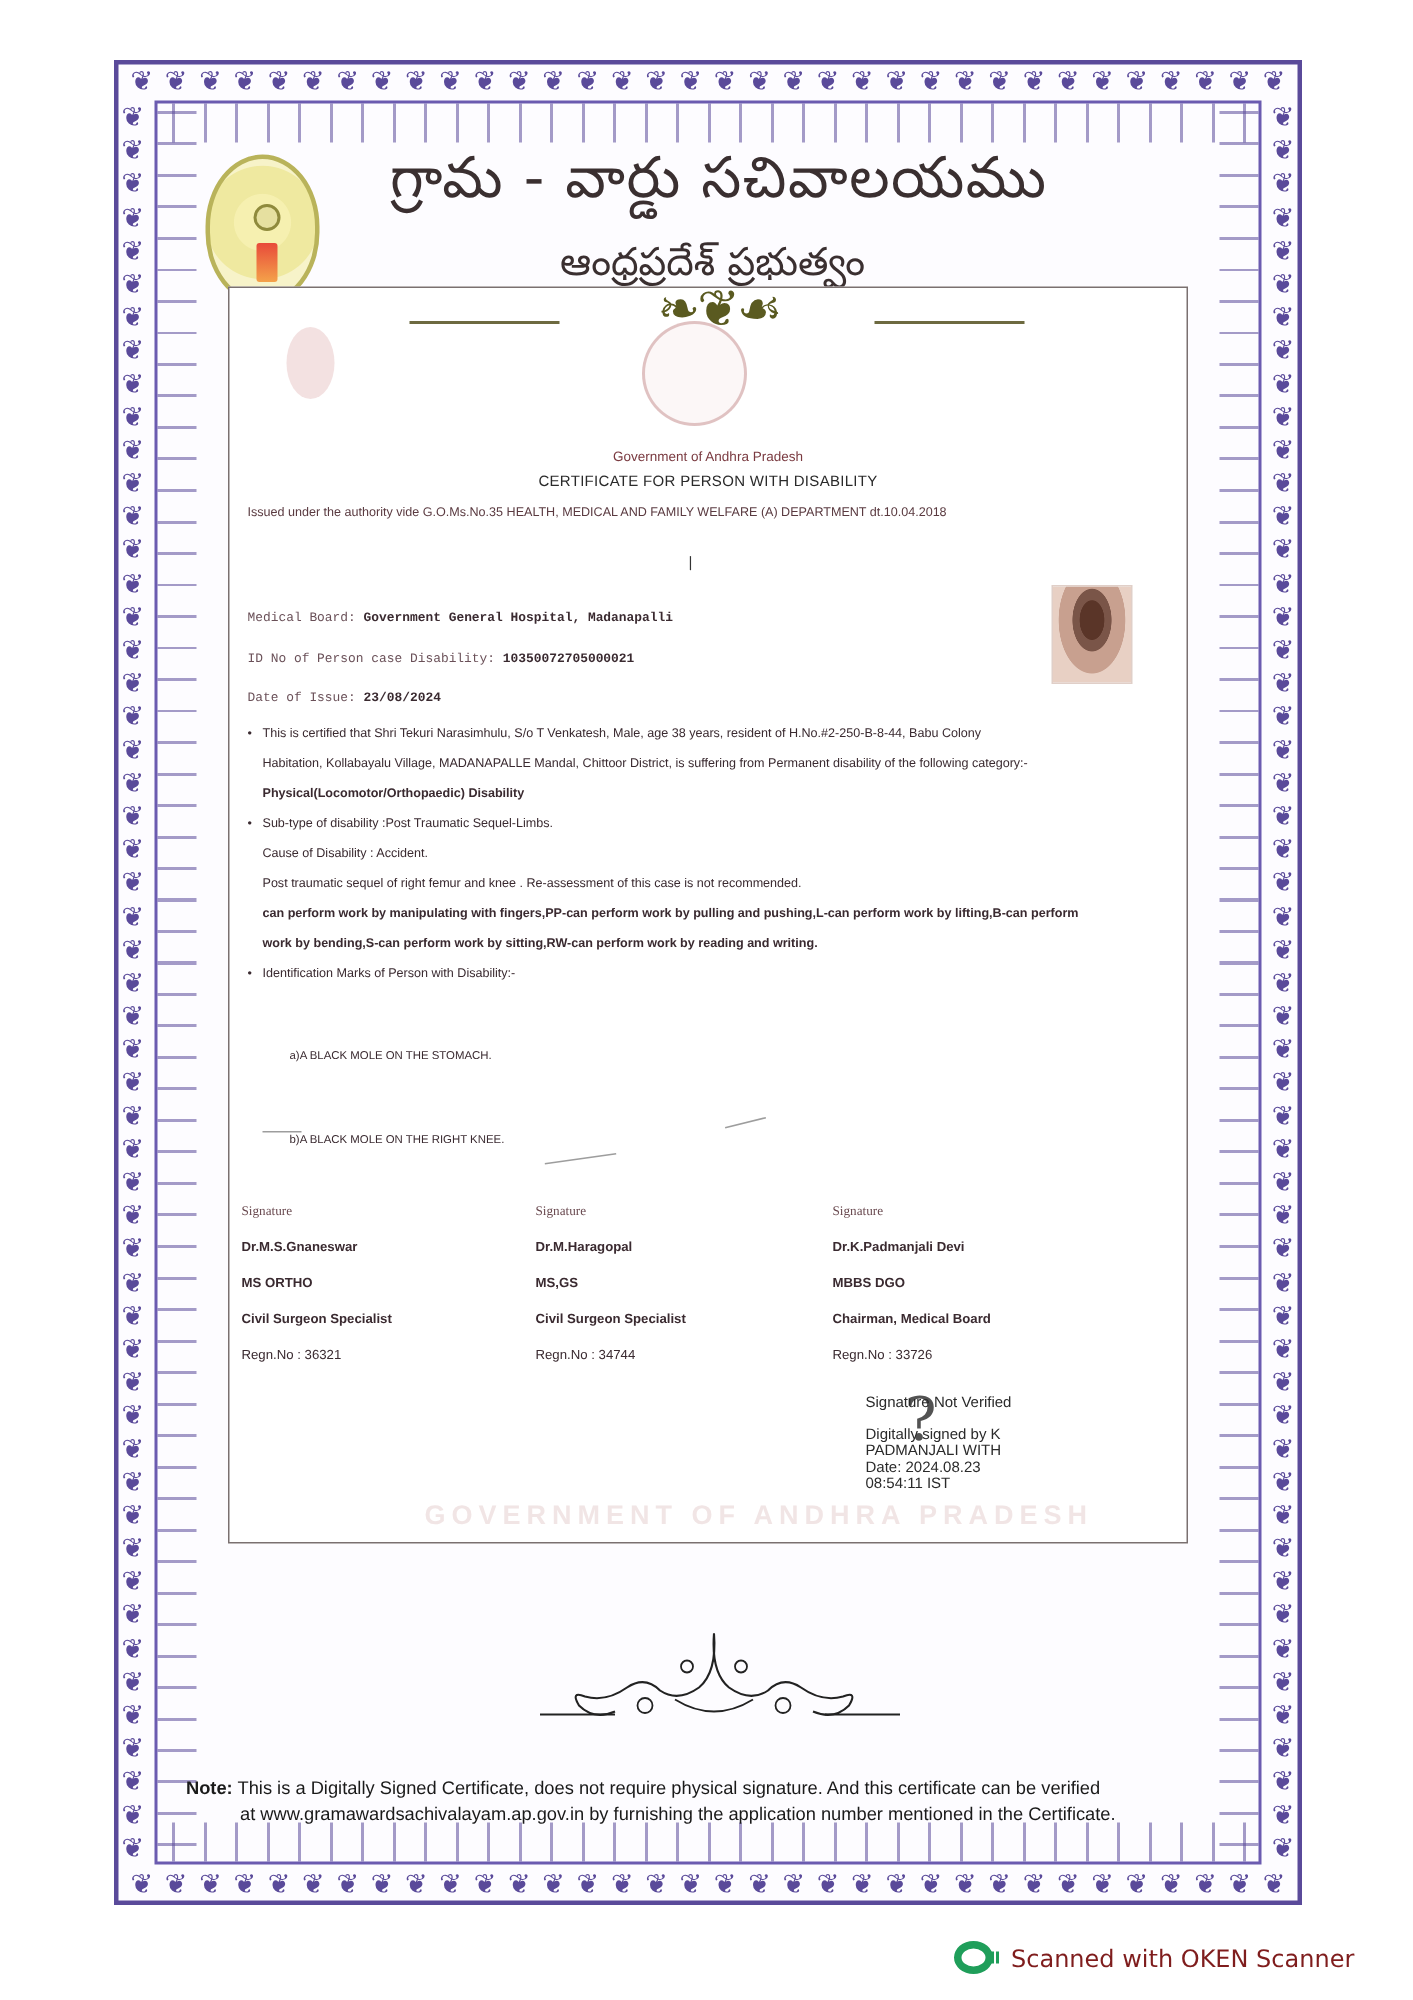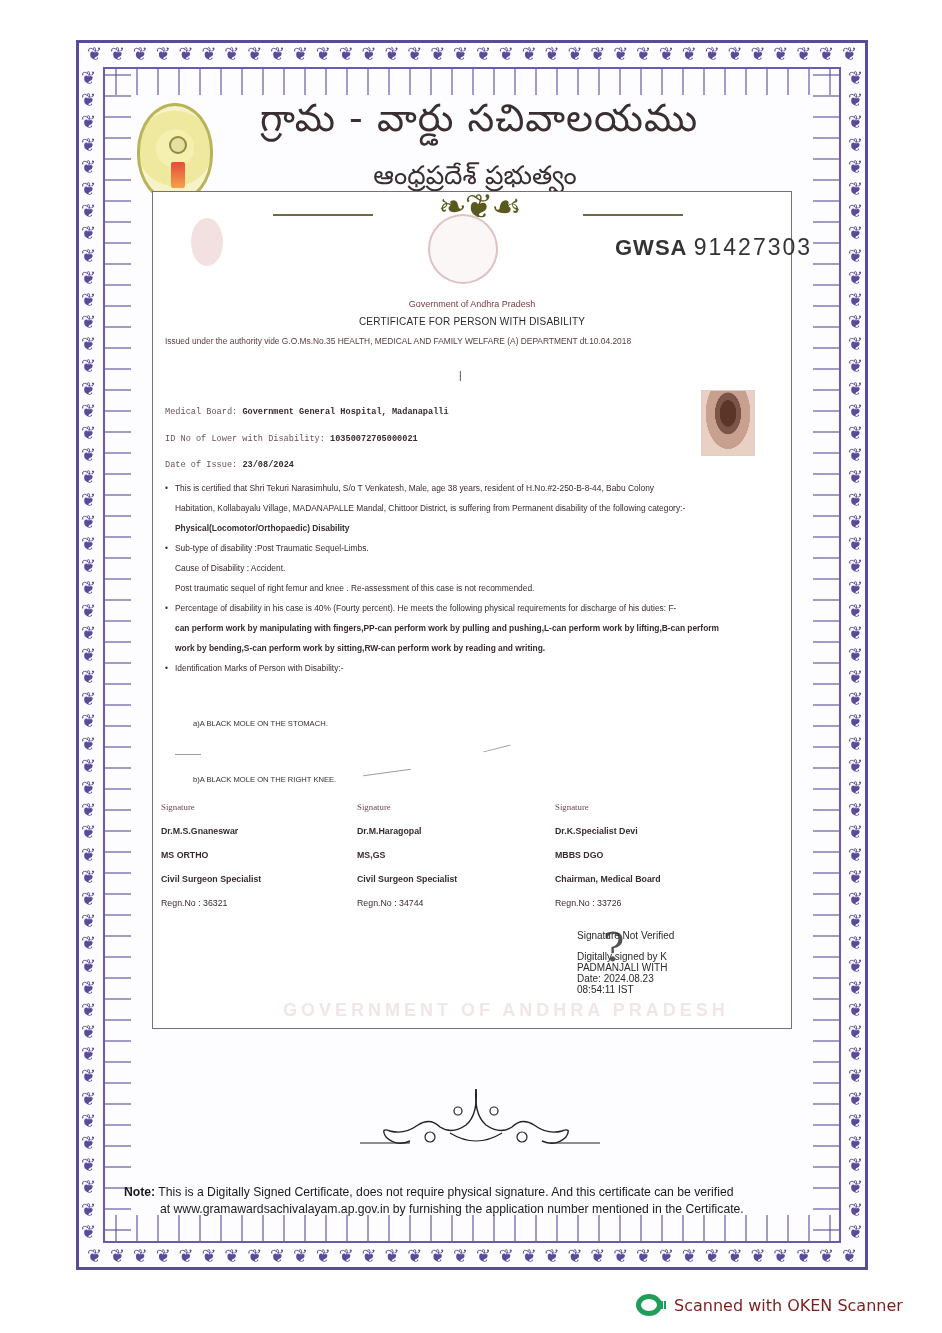--- a/index.html
+++ b/index.html
@@ -320,53 +320,48 @@
 <div class="title-telugu">గ్రామ - వార్డు సచివాలయము</div>
 <div class="subtitle-telugu">ఆంధ్రప్రదేశ్ ప్రభుత్వం</div>
 
 <div class="panel">
   <div class="ornament-line" style="left:120px;width:100px;"></div>
   <div class="ornament-line" style="left:430px;width:100px;"></div>
   <div class="seal-faded"></div>
   <div class="ornament-top">❧❦☙</div>
   <div class="stamp-faded"></div>
 
-  <div class="gwsa">
-    <span>GWSA</span>
-    <span class="num">91427303</span>
-  </div>
 
   <div class="govt-line">Government of Andhra Pradesh</div>
   <div class="cert-title">CERTIFICATE FOR PERSON WITH DISABILITY</div>
   <div class="authority">Issued under the authority vide G.O.Ms.No.35 HEALTH, MEDICAL AND FAMILY WELFARE (A) DEPARTMENT dt.10.04.2018</div>
   <div class="pipe">|</div>
 
   <div class="photo"></div>
 
   <div class="field" style="top:215px;">
     <span>Medical Board:</span>
     <b>Government General Hospital,  Madanapalli</b>
   </div>
   <div class="field" style="top:242px;">
-    <span>ID No of Lower with Disability:</span>
+    <span>ID No of Person case Disability:</span>
     <b>10350072705000021</b>
   </div>
   <div class="field" style="top:268px;">
     <span>Date of Issue:</span>
     <b>23/08/2024</b>
   </div>
 
   <div class="body-text" style="top:286px;">
     <div class="bullet">This is certified that Shri Tekuri Narasimhulu, S/o T Venkatesh, Male,  age 38  years, resident of H.No.#2-250-B-8-44, Babu Colony</div>
     <div class="indent">Habitation, Kollabayalu Village, MADANAPALLE Mandal, Chittoor District, is suffering from Permanent disability of the following category:-</div>
     <div class="indent" style="font-weight:bold;">Physical(Locomotor/Orthopaedic) Disability</div>
     <div class="bullet">Sub-type of disability :Post Traumatic Sequel-Limbs.</div>
     <div class="indent">Cause of Disability : Accident.</div>
     <div class="indent">Post traumatic sequel of right femur and knee .  Re-assessment of this case is not recommended.</div>
-    <div class="bullet">Percentage of disability in his case is  40%  (Fourty percent). He meets the following physical requirements for discharge of his duties: F-</div>
     <div class="indent" style="font-weight:bold;">can perform work by manipulating with fingers,PP-can perform work by pulling and pushing,L-can perform work by lifting,B-can perform</div>
     <div class="indent" style="font-weight:bold;">work by bending,S-can perform work by sitting,RW-can perform work by reading and writing.</div>
     <div class="bullet">Identification Marks of Person with Disability:-</div>
     <div class="indent2">a)A BLACK MOLE ON THE STOMACH.</div>
     <div class="indent2">b)A BLACK MOLE ON THE RIGHT KNEE.</div>
   </div>
 
   <div class="scribble" style="left:22px;top:562px;width:26px;transform:none;"></div>
   <div class="scribble" style="left:210px;top:580px;width:48px;"></div>
   <div class="scribble" style="left:330px;top:556px;width:28px;transform:rotate(-14deg);"></div>
@@ -380,21 +375,21 @@
   </div>
   <div class="sig-col" style="left:204px;">
     <div class="label">Signature</div>
     <div class="bold">Dr.M.Haragopal</div>
     <div class="bold">MS,GS</div>
     <div class="bold">Civil Surgeon Specialist</div>
     <div>Regn.No : 34744</div>
   </div>
   <div class="sig-col" style="left:402px;">
     <div class="label">Signature</div>
-    <div class="bold">Dr.K.Specialist Devi</div>
+    <div class="bold">Dr.K.Padmanjali Devi</div>
     <div class="bold">MBBS DGO</div>
     <div class="bold">Chairman, Medical Board</div>
     <div>Regn.No : 33726</div>
   </div>
 
   <div class="digital-sig">
     <div class="not-verified">Signature Not Verified</div>
     <div class="qmark">?</div>
     <div>Digitally signed by K</div>
     <div>PADMANJALI WITH</div>

